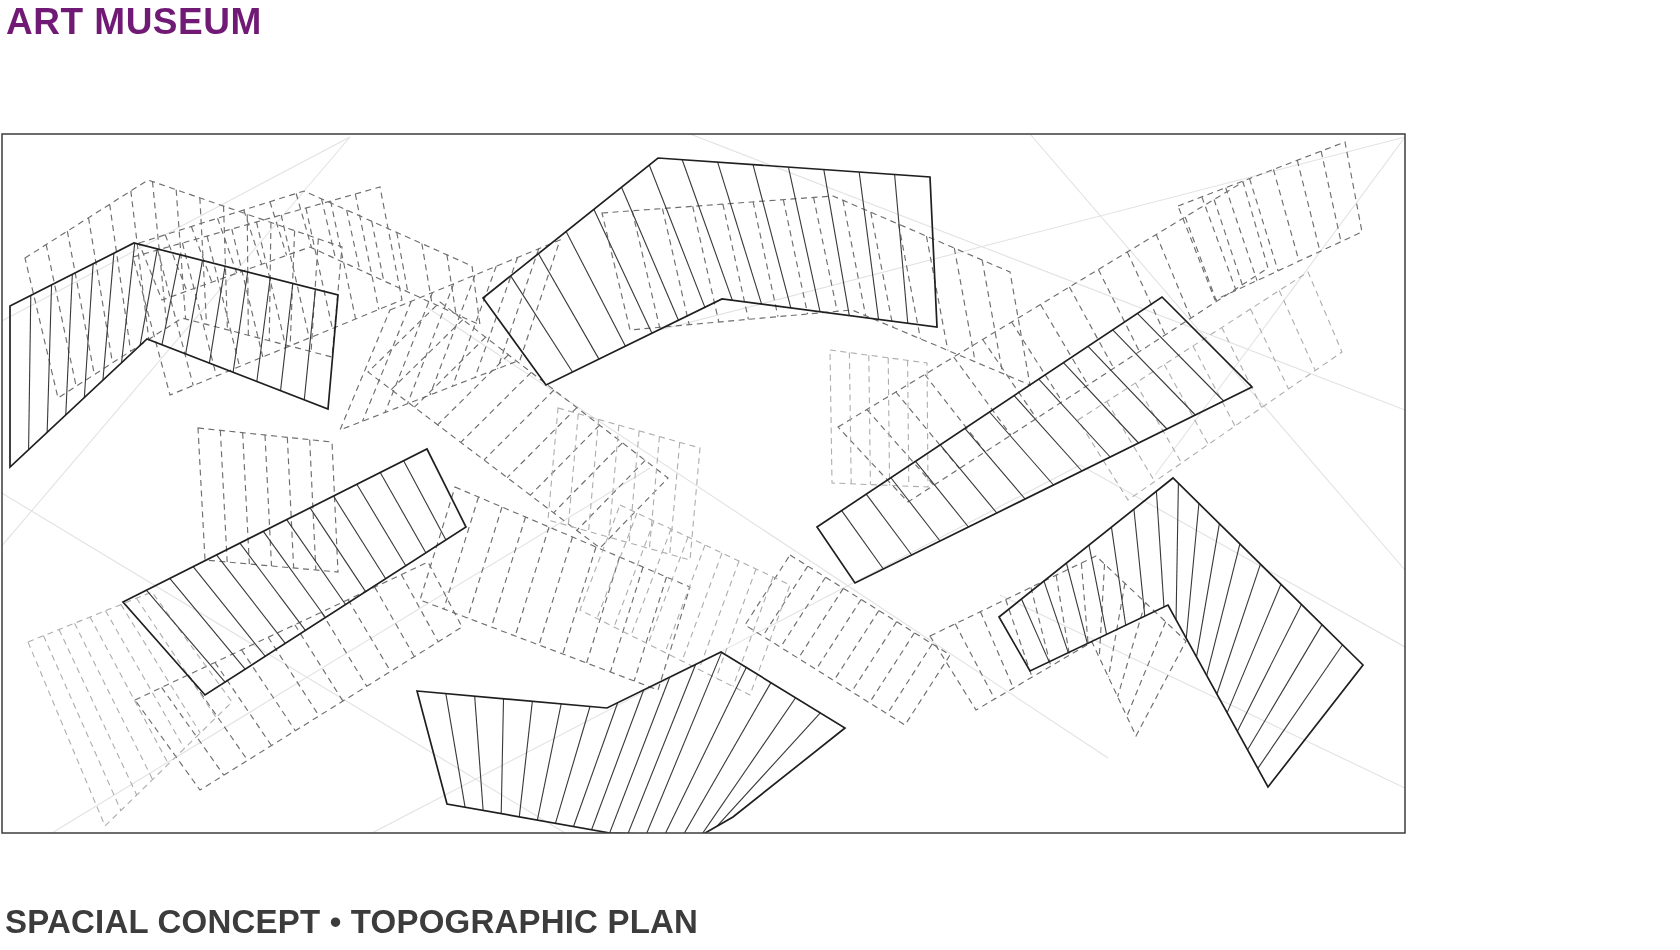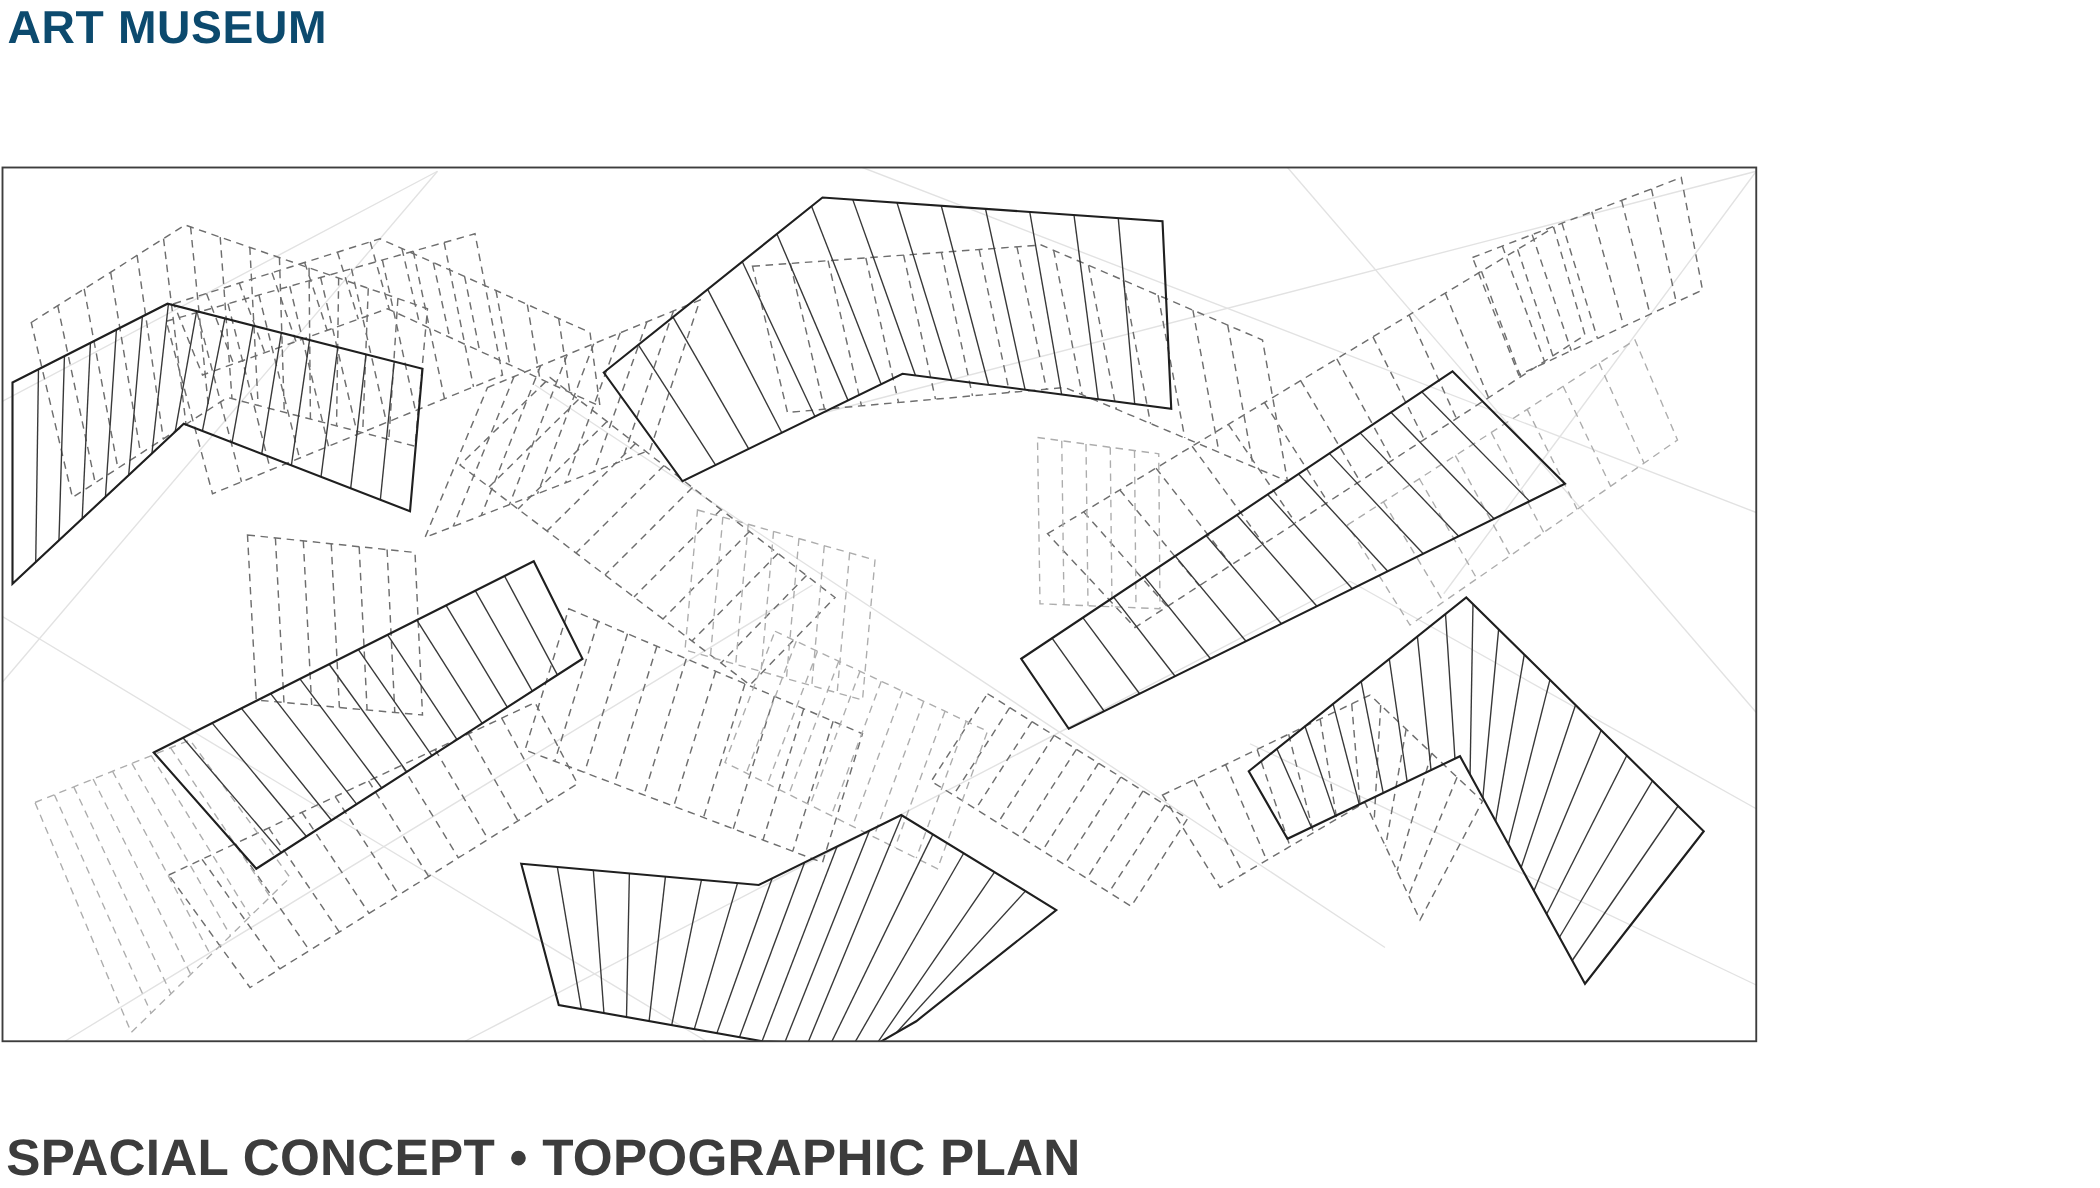--- a/index.html
+++ b/index.html
@@ -5,25 +5,25 @@
   html,body{margin:0;padding:0;background:#ffffff;}
   body{
     position:relative;
     width:1680px;height:950px;
     overflow:hidden;
     font-family:"Liberation Sans","DejaVu Sans",sans-serif;
   }
   .board-title{
     position:absolute;left:6px;top:1px;margin:0;
     font-size:37px;font-weight:700;letter-spacing:.5px;
-    color:#0c4a6e;white-space:nowrap;
+    color:#701a75;white-space:nowrap;
   }
   .board-caption{
     position:absolute;left:5px;top:903px;margin:0;
-    font-size:41px;font-weight:700;letter-spacing:.2px;
+    font-size:33px;font-weight:700;letter-spacing:.2px;
     color:#3c3c3c;white-space:nowrap;
   }
   #drawing-svg{position:absolute;left:0;top:0;}
 </style>
 </head>
 <body>
 
 <div>
   <h1 class="board-title">ART MUSEUM</h1>
   <svg id="drawing-svg" width="1680" height="950" viewBox="0 0 1680 950">

